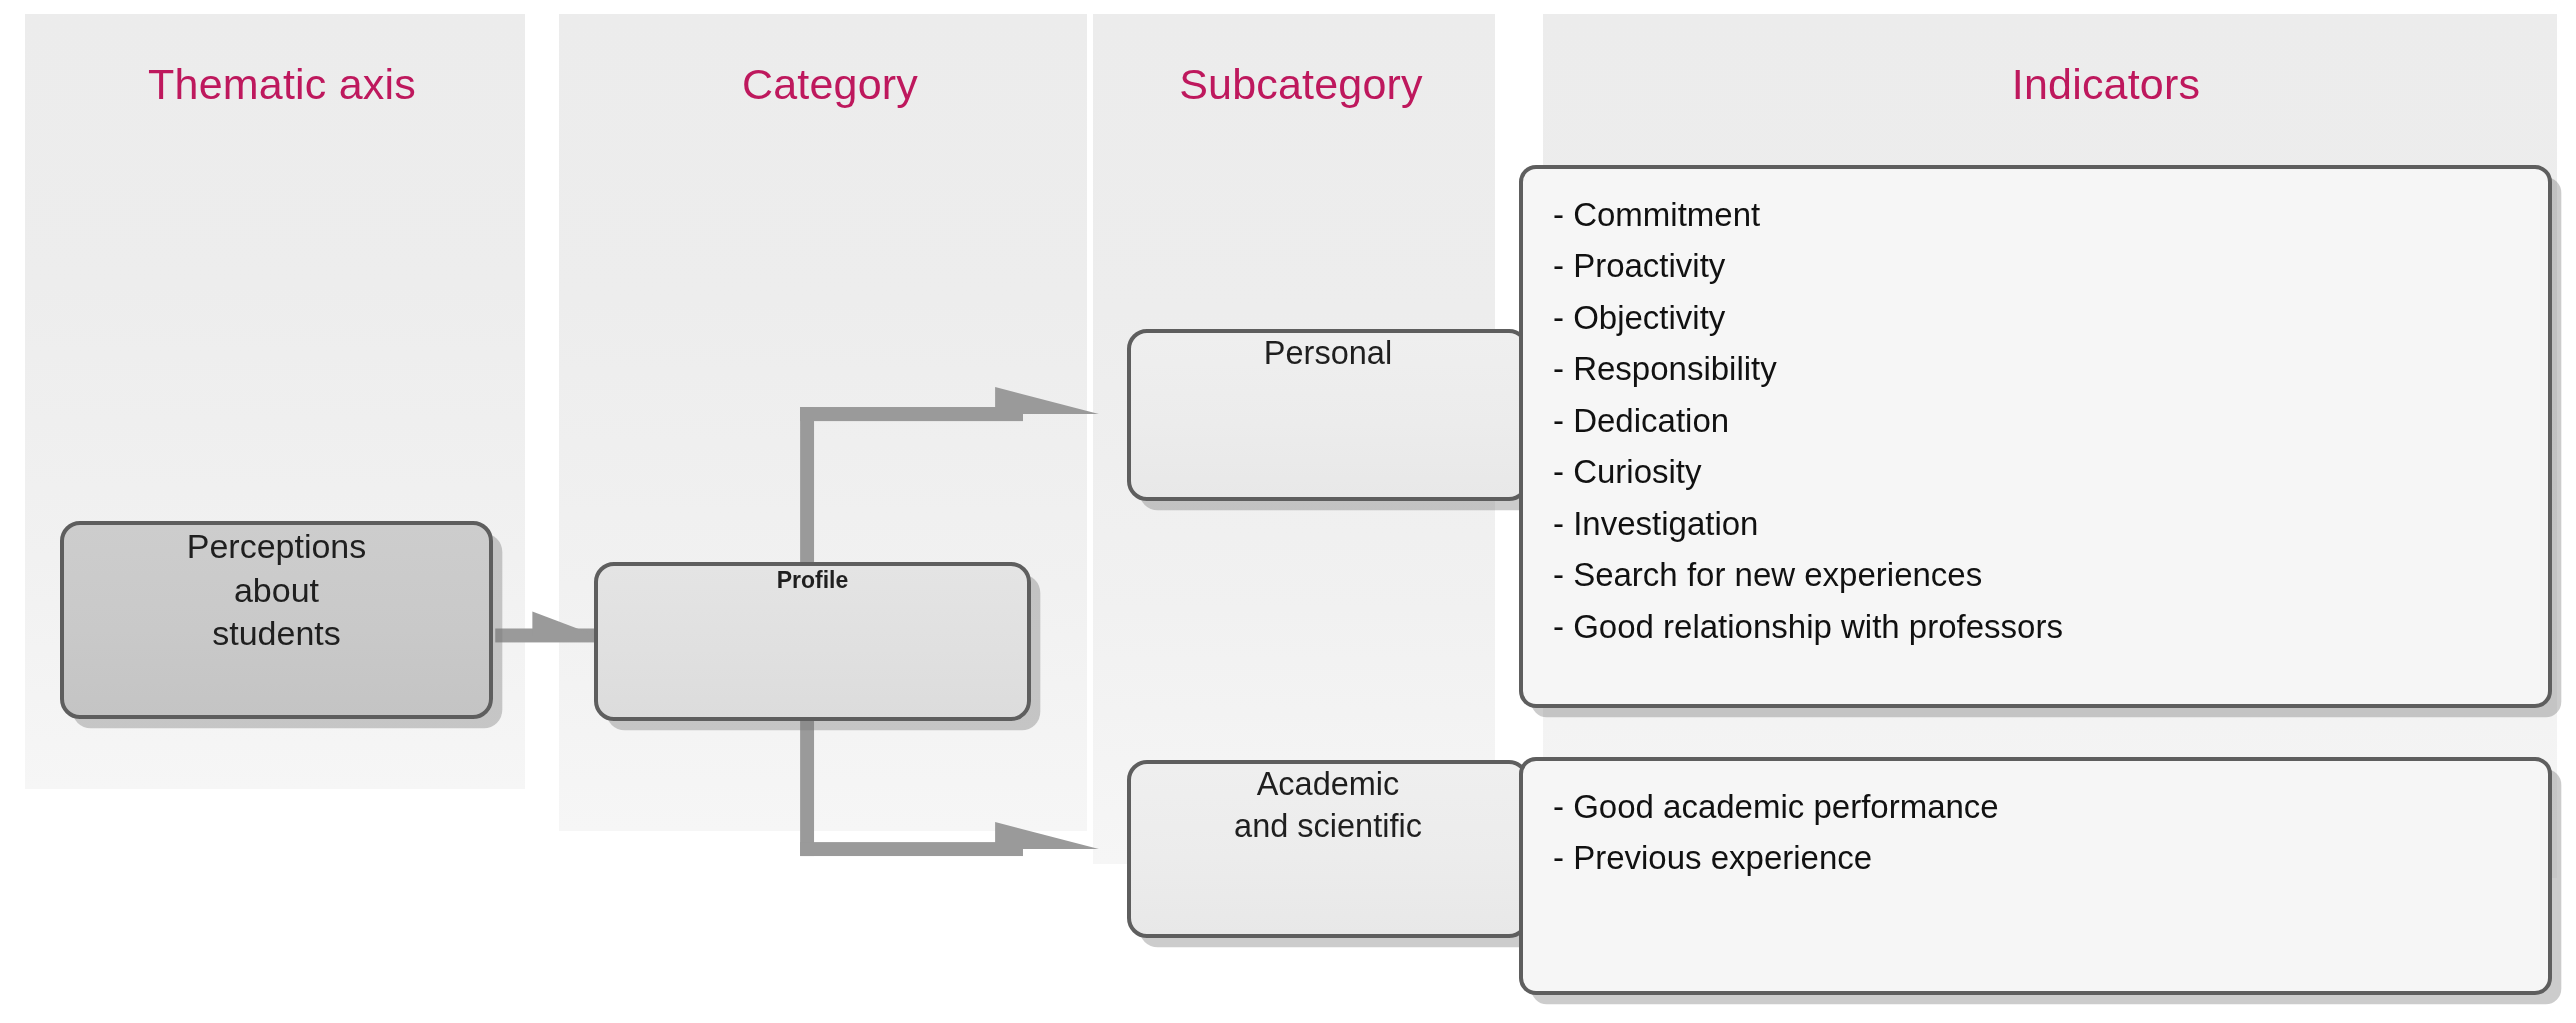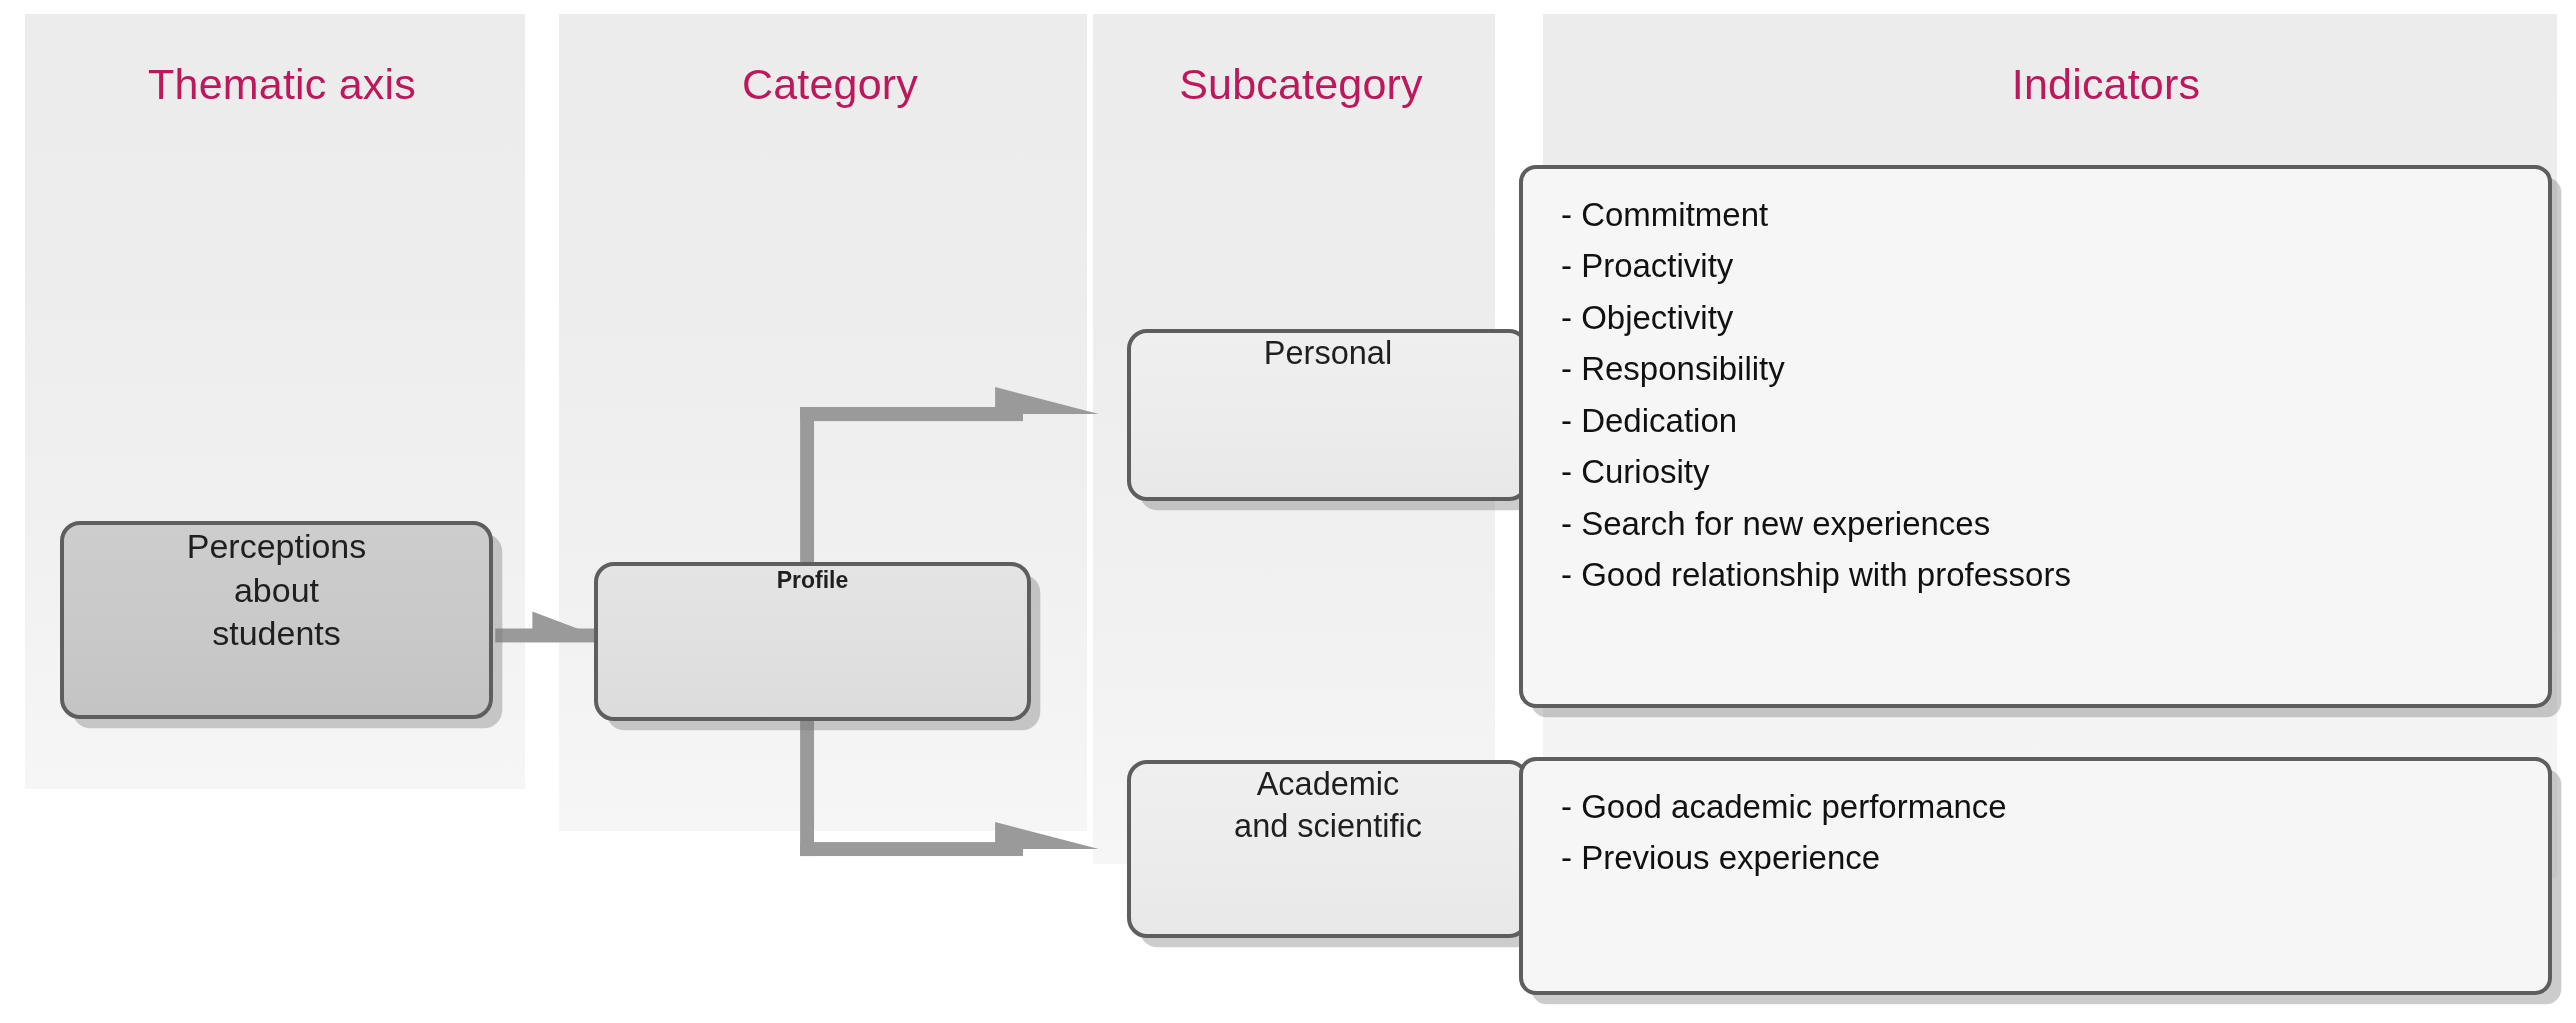--- a/index.html
+++ b/index.html
@@ -75,21 +75,21 @@
     font-size:32.5px;
   }
   
   .panel{
     position:absolute;
     box-sizing:border-box;
     border:4.6px solid #5e5e5e;
     border-radius:17px;
     background:#f6f6f6;
     box-shadow:10.8px 10.8px 0 -1.5px rgba(120,120,120,0.38);
-    padding:20px 38px;
+    padding:20px 30px;
     color:#111111;
     font-size:33px;
     line-height:1.56;
   }
   .panel ul{margin:0;padding:0;list-style:none;}
   .panel li{white-space:nowrap;}
 </style>
 </head>
 <body>
 
@@ -146,20 +146,21 @@
   </div>
 
   <div class="panel" id="panel-personal" style="left:1519px; top:165px; width:1033px; height:543px;">
     <ul>
       <li>- Commitment</li>
       <li>- Proactivity</li>
       <li>- Objectivity</li>
       <li>- Responsibility</li>
       <li>- Dedication</li>
       <li>- Curiosity</li>
+      <li>- Investigation</li>
       <li>- Search for new experiences</li>
       <li>- Good relationship with professors</li>
     </ul>
   </div>
 
   <div class="panel" id="panel-academic" style="left:1519px; top:757px; width:1033px; height:238px;">
     <ul>
       <li>- Good academic performance</li>
       <li>- Previous experience</li>
     </ul>

